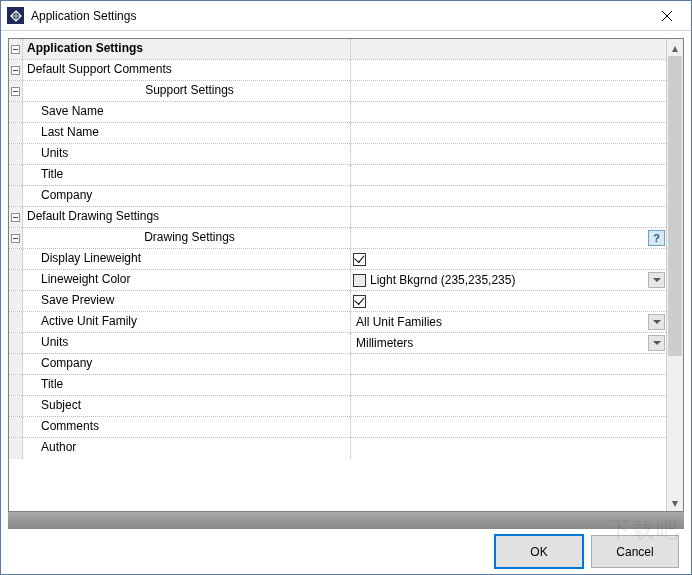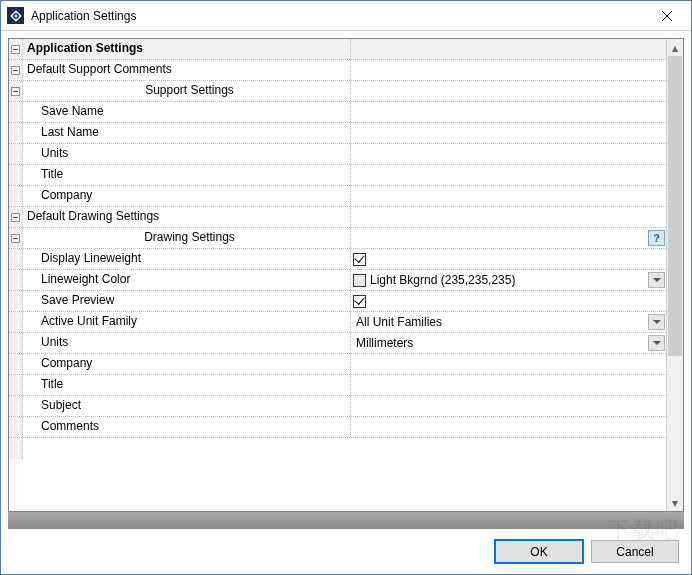--- a/index.html
+++ b/index.html
@@ -170,21 +170,21 @@
   }
   .button-row {
     height:45px;
     display:flex;
     justify-content:flex-end;
     align-items:center;
     padding:0 12px;
     gap:8px;
   }
   button.dlg {
-    width:88px; height:23px;
+    width:88px; height:33px;
     border:1px solid #adadad;
     background:#e1e1e1;
     font-family:inherit;font-size:12px;
   }
   button.dlg.default {
     border:1px solid #0078d7;
     outline:1px solid #0078d7;
     background:#e1e1e1;
   }
 </style>
@@ -337,20 +337,21 @@
         <div class="lbl ind2">Subject</div>
         <div class="val"></div>
       </div>
       <div class="row sub">
         <div class="gut"></div>
         <div class="lbl ind2">Comments</div>
         <div class="val"></div>
       </div>
       <div class="row sub" style="border-bottom:none">
         <div class="gut"></div>
+        <div class="lbl ind2">Author</div>
         <div class="val"></div>
       </div>
 
     </div>
     <div class="scrollbar-v">
       <div class="scroll-arrow up">▴</div>
       <div class="scroll-thumb"></div>
       <div class="scroll-arrow down">▾</div>
     </div>
   </div>

